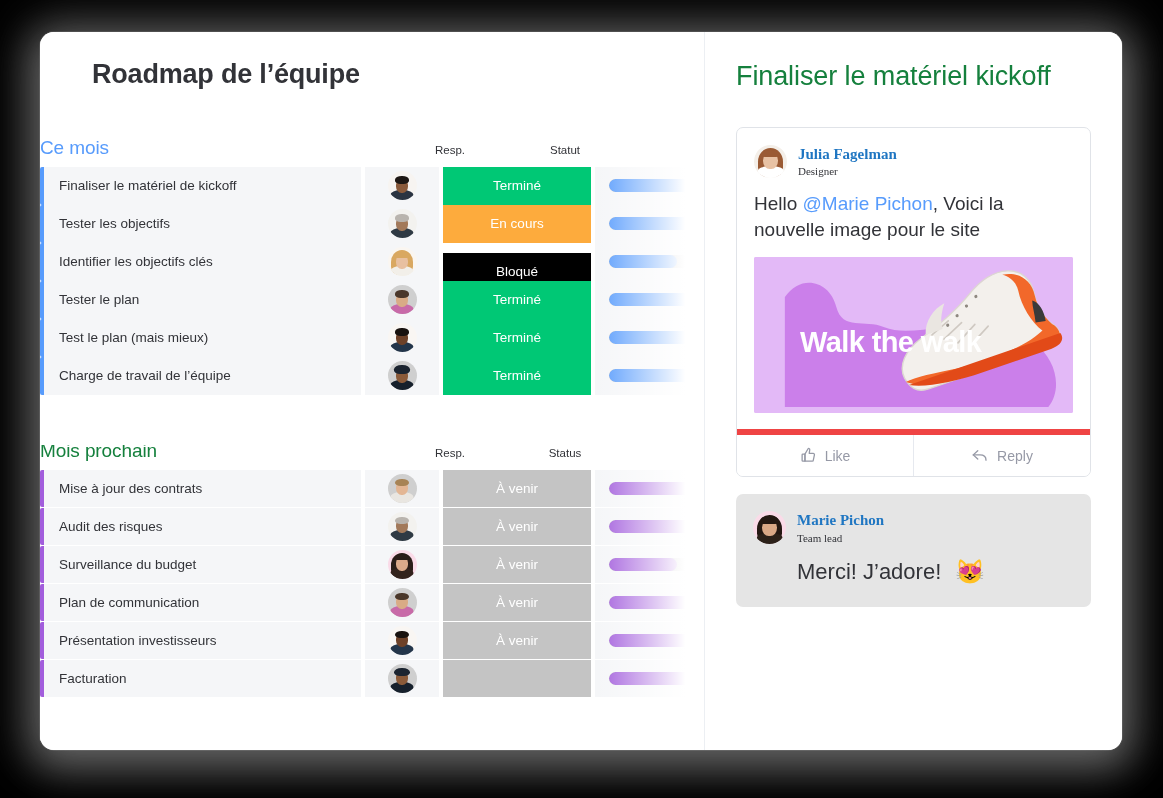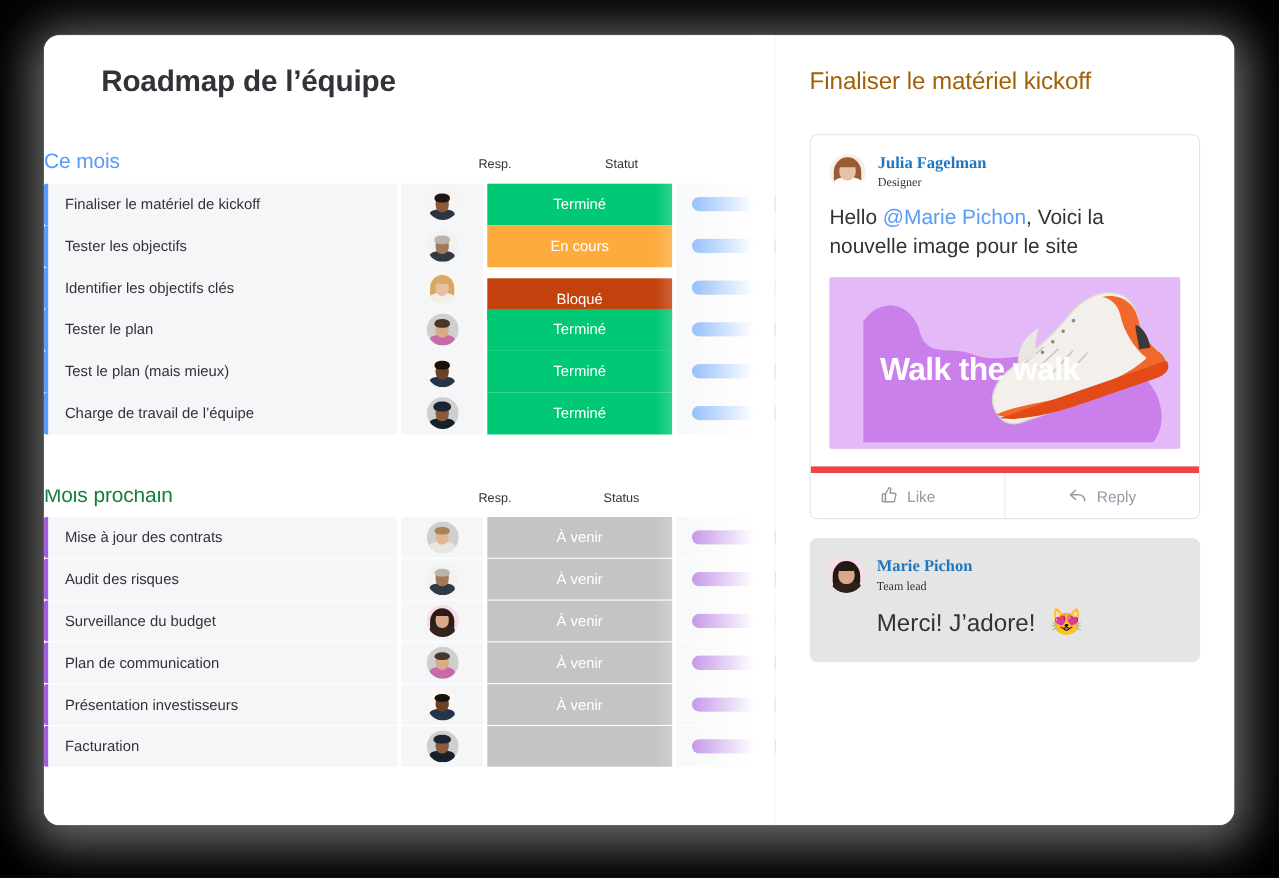--- a/index.html
+++ b/index.html
@@ -130,21 +130,21 @@
     width: 29px;
     height: 29px;
     border-radius: 50%;
     overflow: hidden;
     position: relative;
     flex: none;
   }
 
   .row-status {
     flex: none;
-    width: 168px;
+    width: 148px;
     height: 100%;
     display: flex;
     align-items: center;
     justify-content: center;
     font-size: 13.5px;
     color: #ffffff;
   }
 
   .row-progress {
     flex: none;
@@ -201,23 +201,23 @@
     position: relative;
     flex: 1;
     height: 100%;
     background: #ffffff;
     padding: 29px 31px 0 31px;
     box-sizing: border-box;
     overflow: hidden;
   }
   #updates-title {
     margin: 0;
-    font-size: 22px;
+    font-size: 27px;
     font-weight: normal;
-    color: #a16207;
+    color: #15803d;
     letter-spacing: -0.1px;
   }
 
   .update-card {
     margin-top: 35px;
     border: 1px solid #e0e3e8;
     border-radius: 7px;
     background: #ffffff;
     overflow: hidden;
   }
@@ -389,21 +389,21 @@
                   <div class="face">
                     <div class="bg" style="background:#faf6f1"></div>
                     <div class="hair" style="left:11%;top:10%;width:78%;height:86%;background:#d9a861;border-radius:48% 48% 34% 34%"></div>
                     <div class="body" style="width:80%;height:36%;background:#f2efe9"></div>
                     <div class="head" style="left:28%;top:22%;width:44%;height:52%;background:#e8c0a0"></div>
                     <div class="hair" style="left:25%;top:15%;width:50%;height:22%;background:#d9a861;border-radius:50% 50% 18% 18%"></div>
                   </div>
                 </div>
               </div>
               <div class="cell-gap"></div>
-              <div class="row-status" style="background: #c2410c; margin-top: 20px;">Bloqué</div>
+              <div class="row-status" style="background: #000000; margin-top: 20px;">Bloqué</div>
               <div class="cell-gap"></div>
               <div class="row-progress">
                 <div class="bar-track">
                   <div class="bar-fill bar-blue" style="width: 45%;"></div>
                 </div>
               </div>
             </div>
             <div class="row">
               <div class="row-accent blue-accent"></div>
               <div class="row-name">Tester le plan</div>

